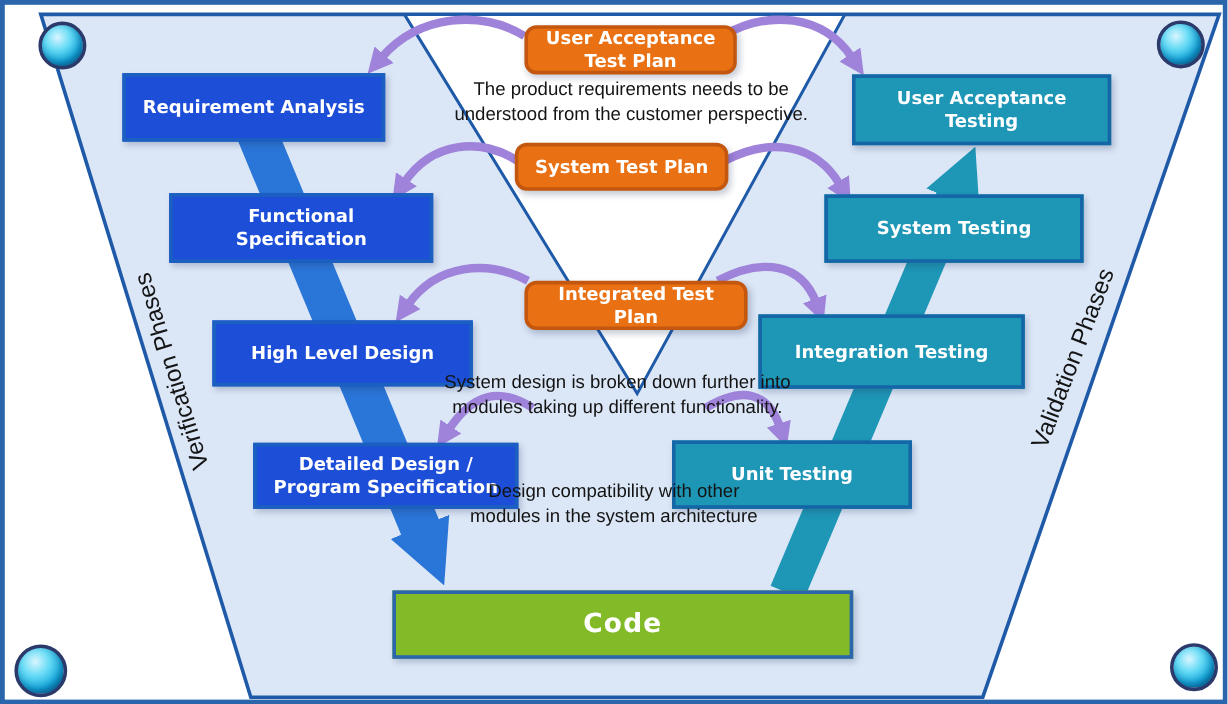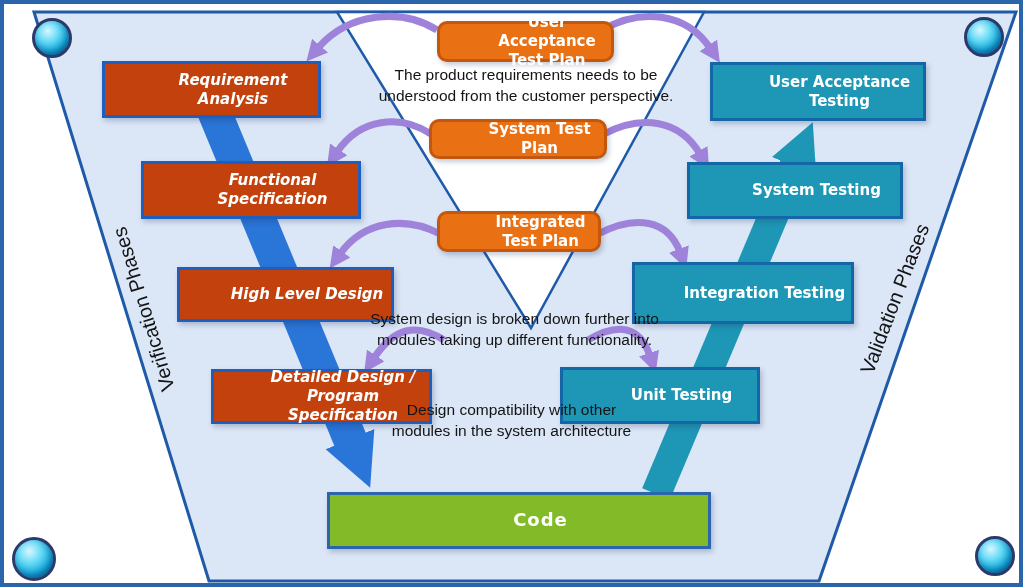--- a/index.html
+++ b/index.html
@@ -6,26 +6,26 @@
   #stage{
     position:relative;width:1023px;height:587px;overflow:hidden;
     box-sizing:border-box;border:4px solid #2b66ad;background:#ffffff;
     font-family:"Liberation Sans",sans-serif;
   }
   svg.layer{position:absolute;left:0;top:0;}
   .pbox{
     position:absolute;display:flex;align-items:center;justify-content:center;
     text-align:center;color:#fff;font-family:"DejaVu Sans",sans-serif;
     font-weight:bold;font-size:15px;line-height:1.25;
-    box-shadow:2px 3px 5px rgba(30,50,90,0.25);box-sizing:border-box;padding-left:43px;
+    box-shadow:2px 3px 5px rgba(30,50,90,0.25);box-sizing:border-box;
   }
-  .blue{background:#c2410c;border:3px solid #1b5fc0;font-style:italic;}
+  .blue{background:#1d4ed8;border:3px solid #1b5fc0;}
   .teal{background:#1e96b5;border:3px solid #1566a6;}
   .orange{background:#ea7113;border:3px solid #c3570f;border-radius:10px;font-size:15px;}
-  .green{background:#82ba28;border:3px solid #2b66ad;font-size:18px;letter-spacing:1px;}
+  .green{background:#82ba28;border:3px solid #2b66ad;font-size:22px;letter-spacing:1px;}
   .inner{display:inline-block;}
   .desc{
     position:absolute;text-align:center;color:#141414;
     font-size:15.5px;line-height:1.33;font-family:"Liberation Sans",sans-serif;
   }
   .side-label{
     position:absolute;white-space:nowrap;color:#141414;font-size:20px;
     font-family:"Liberation Sans",sans-serif;
   }
   .sphere{
@@ -98,21 +98,21 @@
   <div class="pbox teal" style="left:556px;top:363px;width:200px;height:57px;">
     <span class="inner">Unit Testing</span>
   </div>
 
   <div class="pbox orange" style="left:433px;top:17px;width:177px;height:41px;">
     <span class="inner" style="max-width:150px;">User Acceptance Test Plan</span>
   </div>
   <div class="pbox orange" style="left:425px;top:115px;width:178px;height:40px;">
     <span class="inner">System Test Plan</span>
   </div>
-  <div class="pbox orange" style="left:433px;top:207px;width:164px;height:41px;justify-content:center;">
+  <div class="pbox orange" style="left:433px;top:230px;width:186px;height:41px;justify-content:center;">
     <span class="inner" style="max-width:130px;">Integrated Test Plan</span>
   </div>
 
   <div class="pbox green" style="left:323px;top:488px;width:384px;height:57px;">
     <span class="inner">Code</span>
   </div>
 
   <div class="desc" style="left:362px;top:61px;width:320px;">The product requirements needs to be understood from the customer perspective.</div>
   <div class="desc" style="left:358px;top:257px;width:305px;margin-top:48px;">System design is broken down further into modules taking up different functionality.</div>
   <div class="desc" style="left:385px;top:356px;width:245px;margin-top:40px;">Design compatibility with other modules in the system architecture</div>

